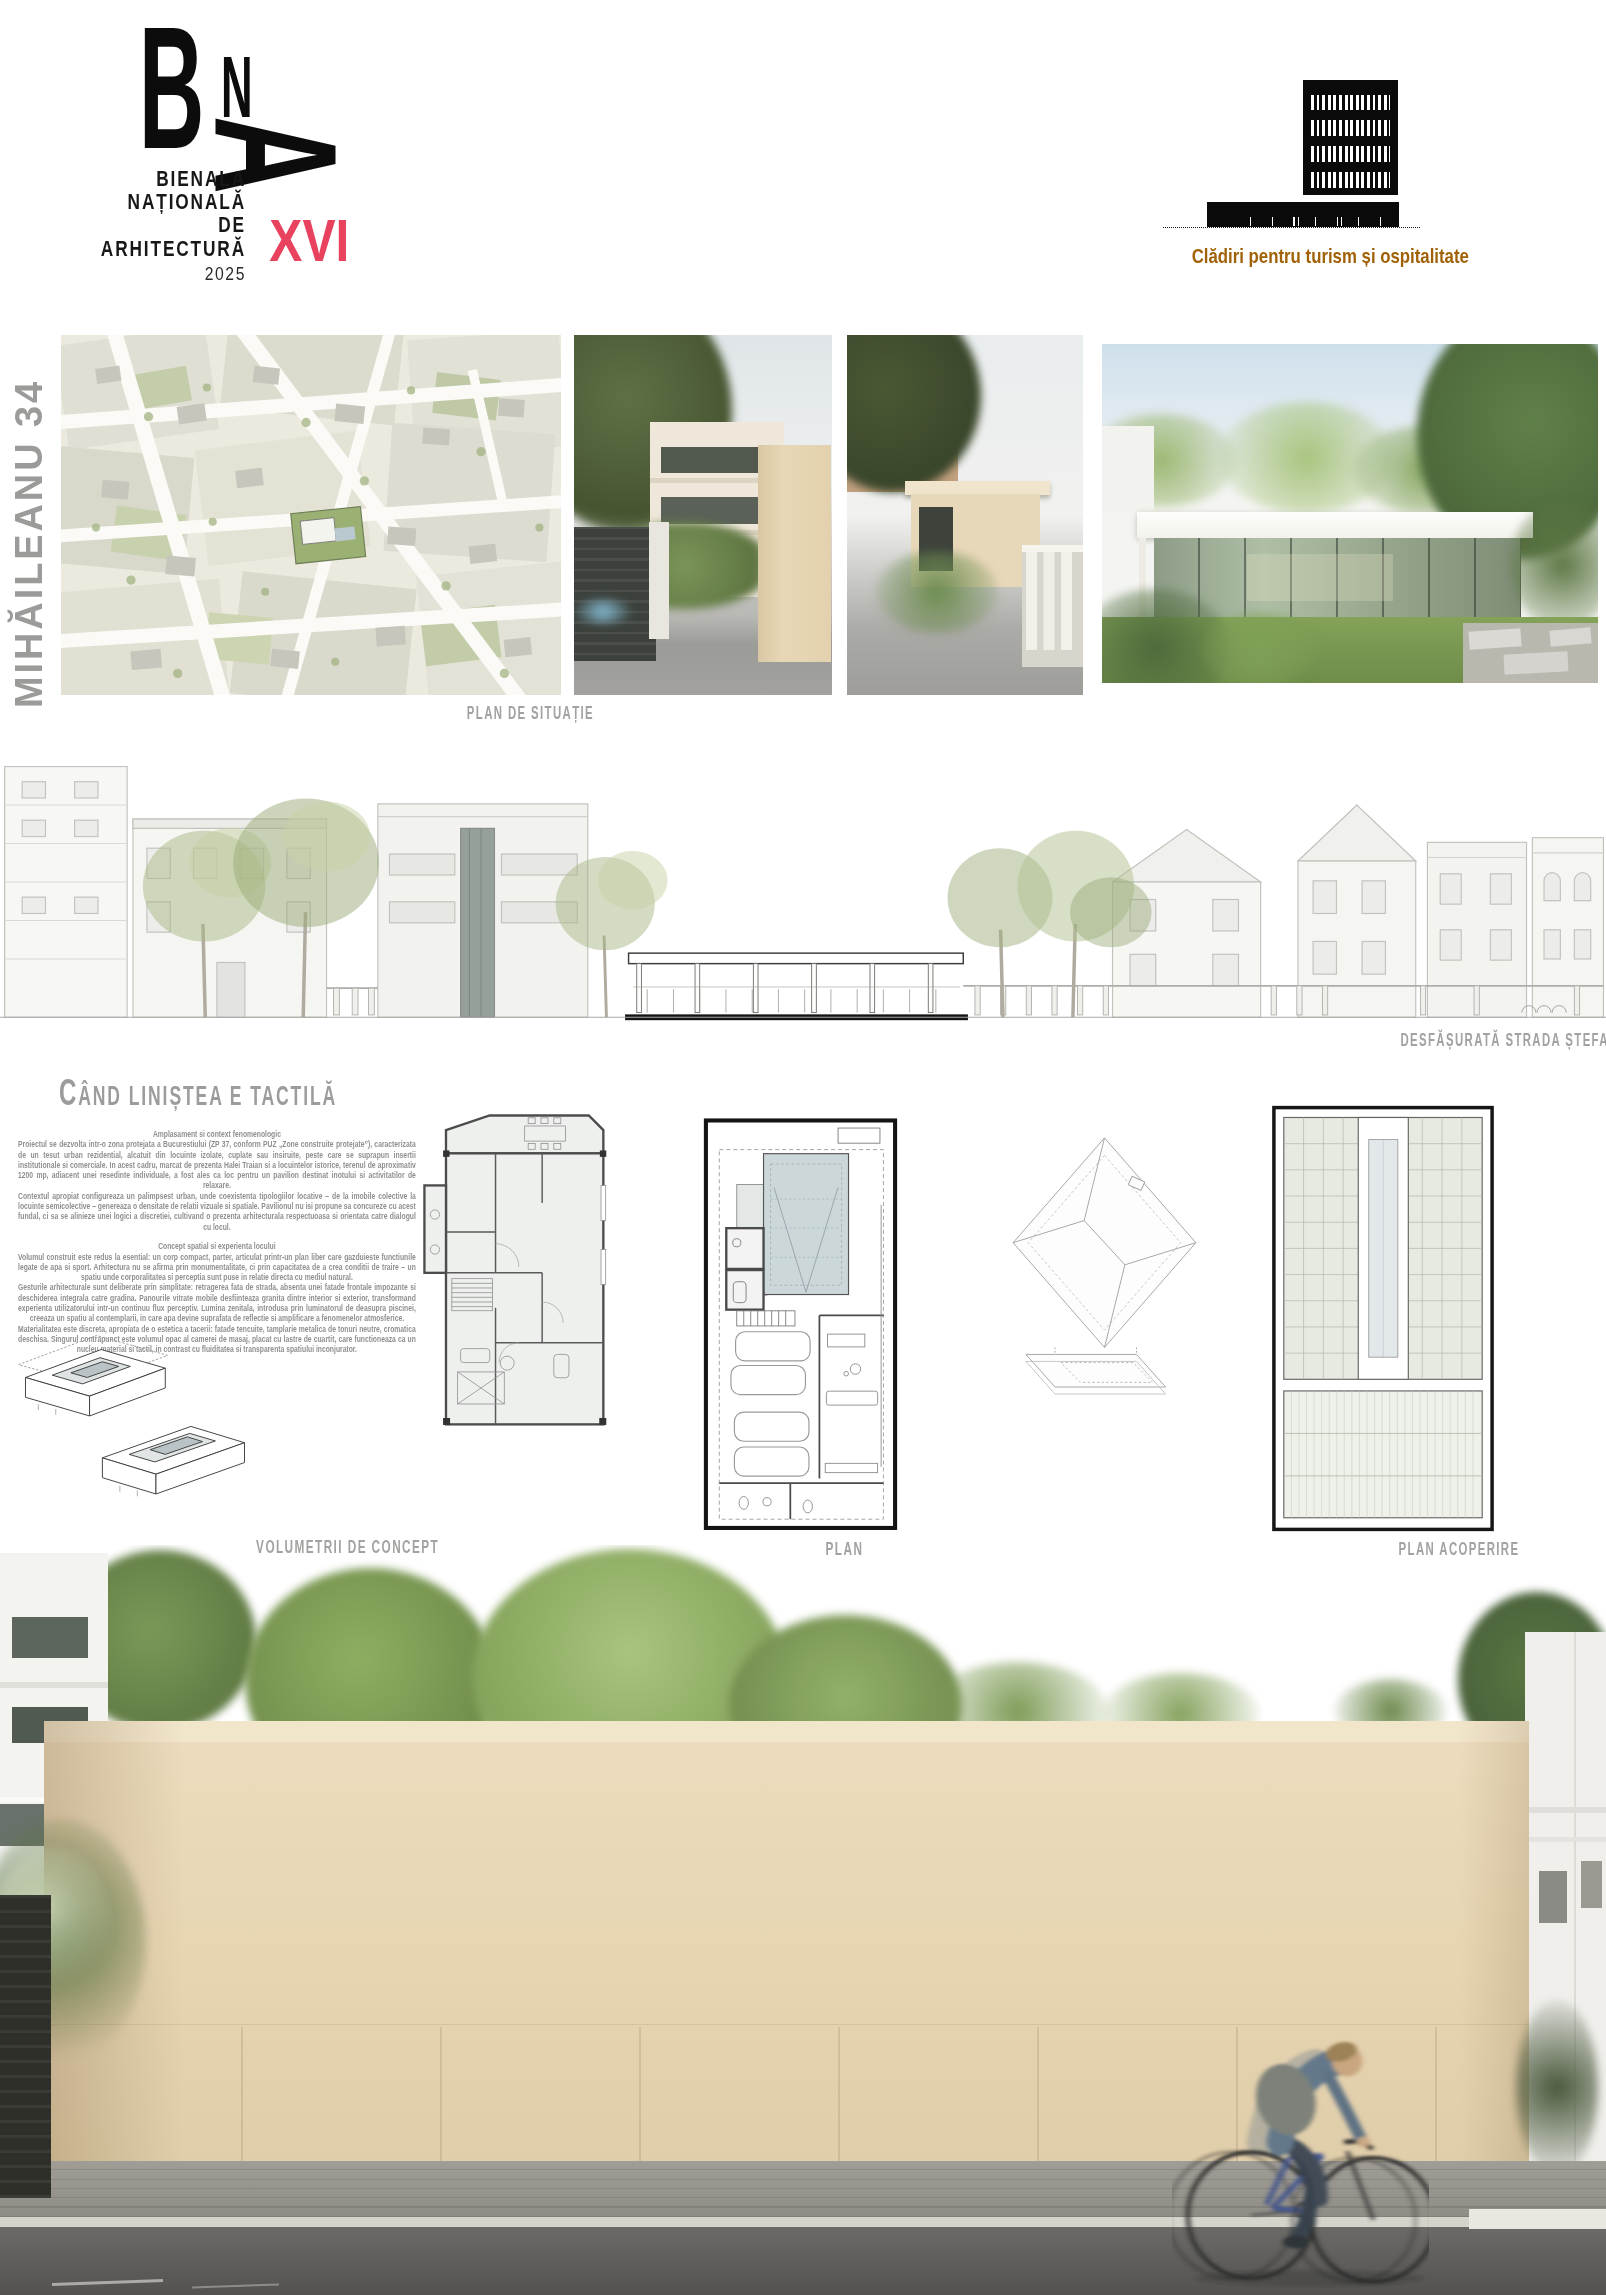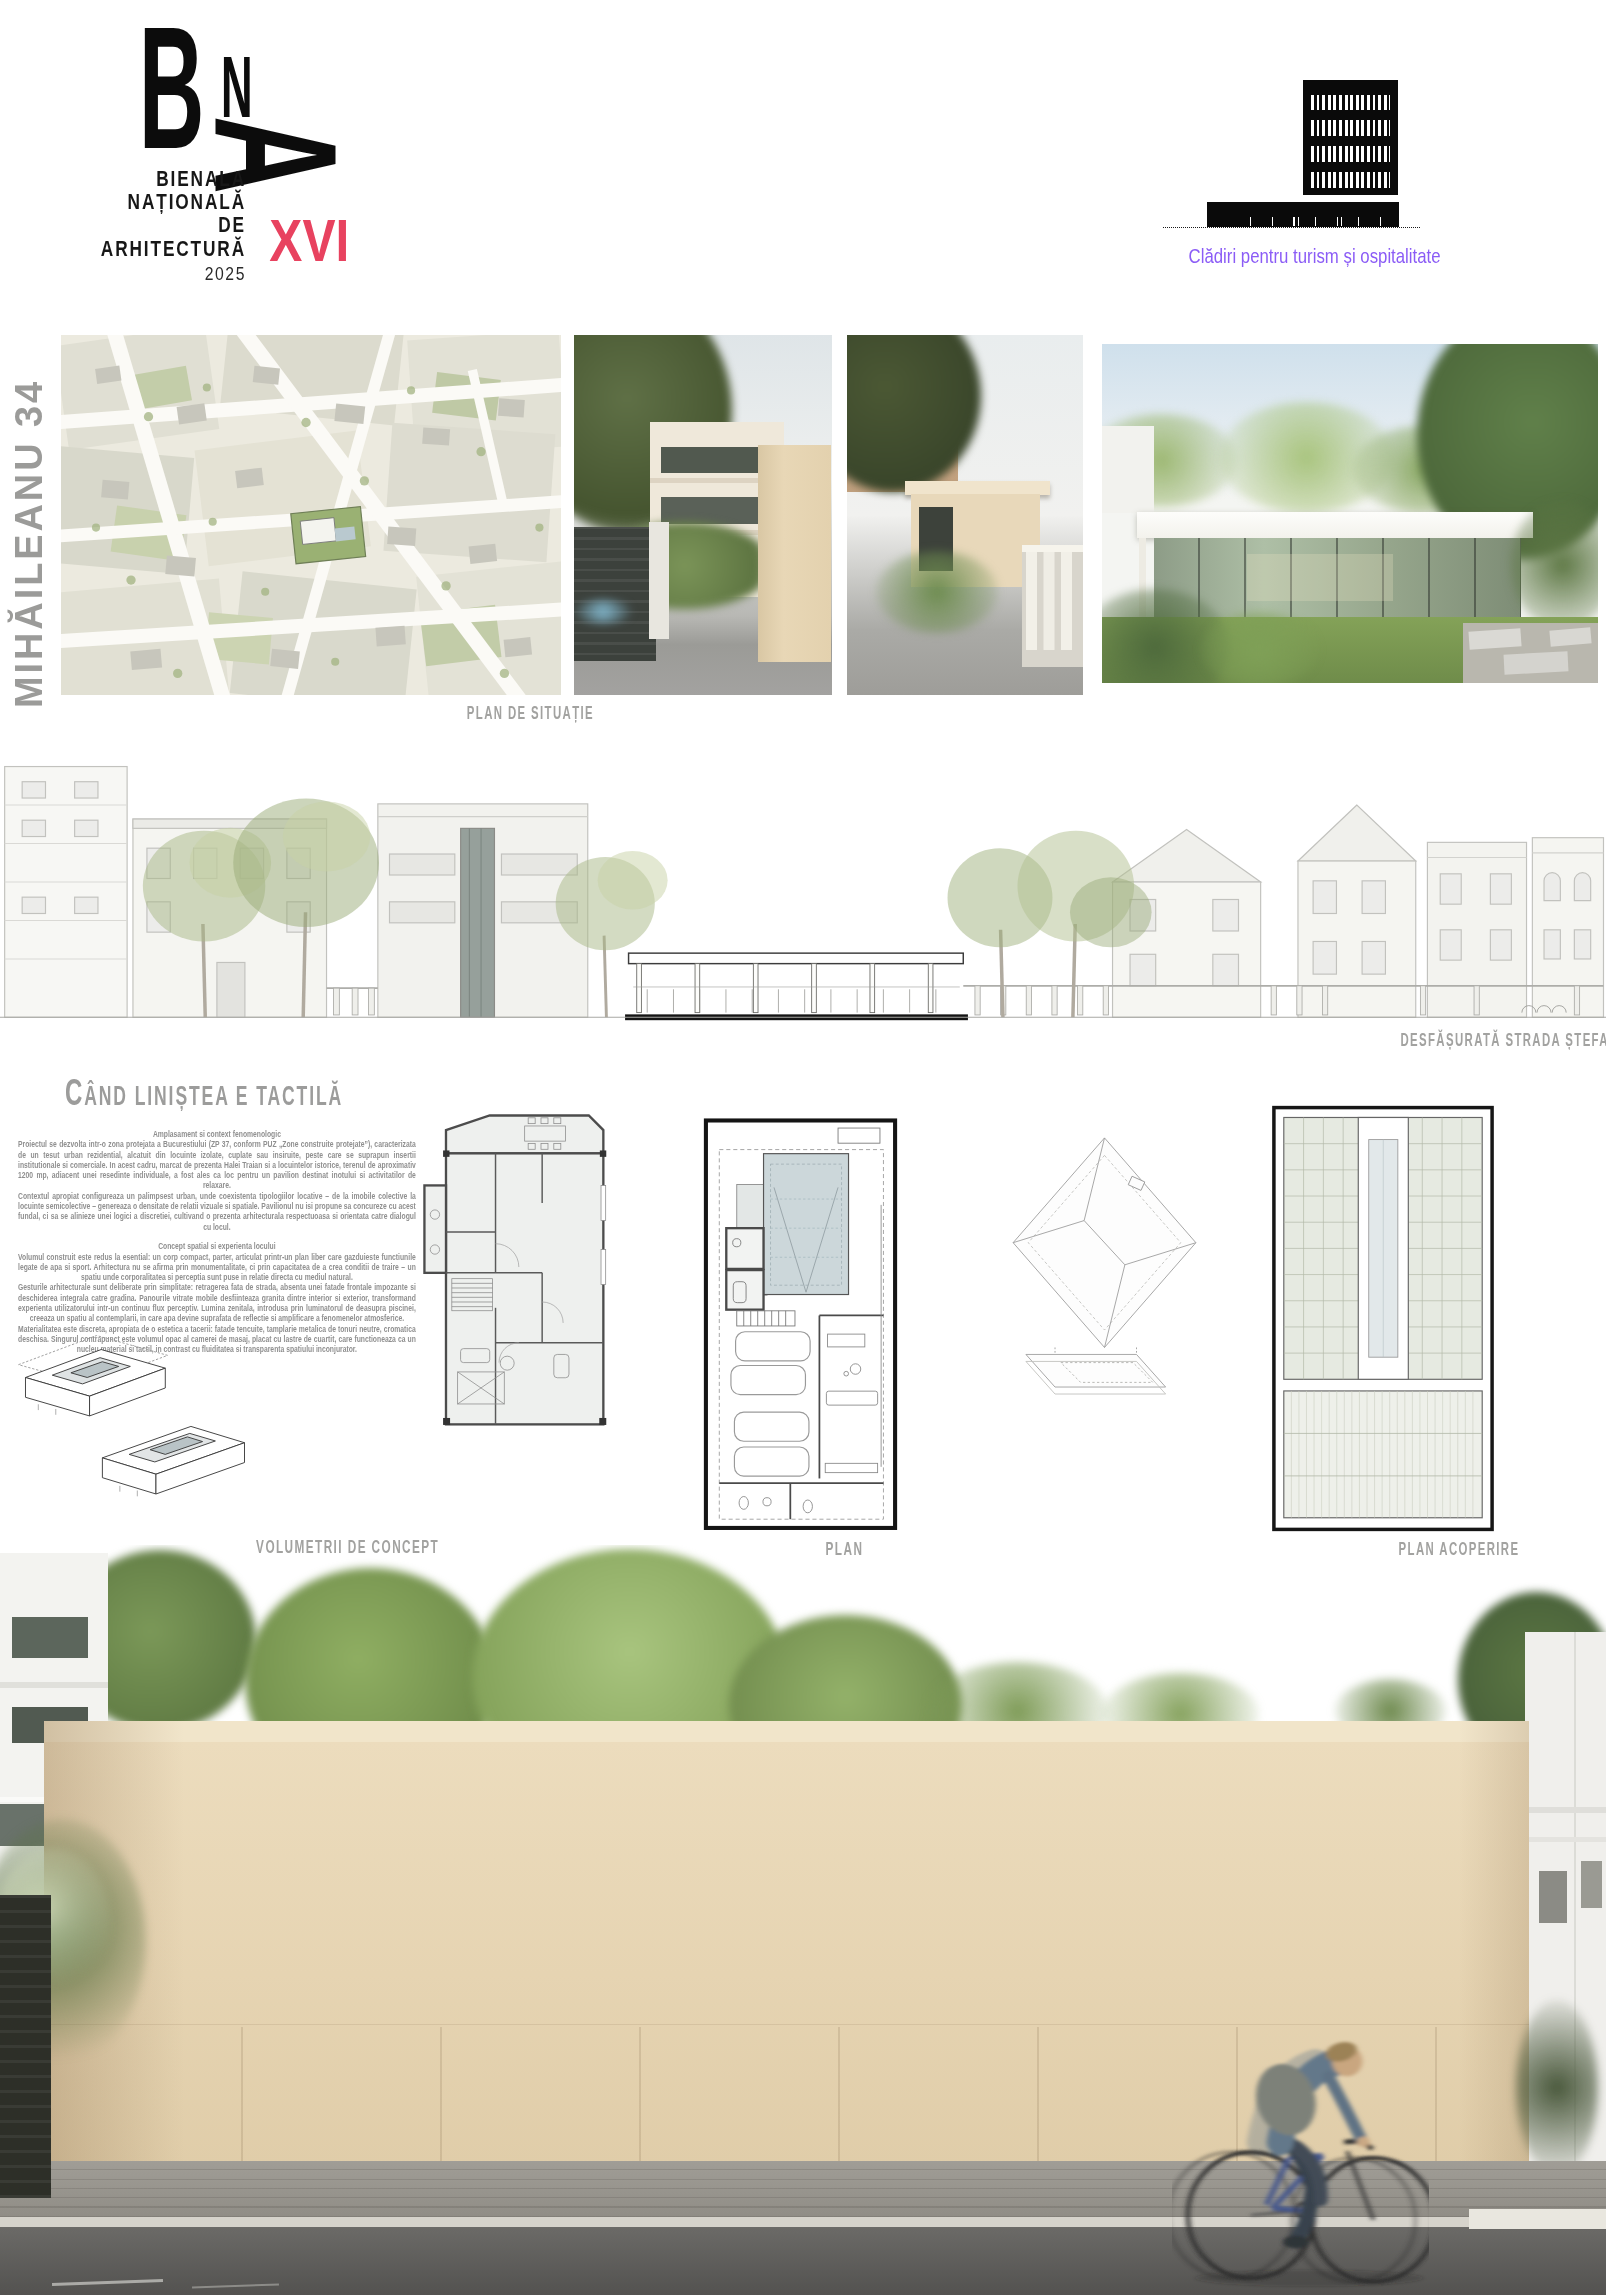--- a/index.html
+++ b/index.html
@@ -4,31 +4,31 @@
 <style>
   html,body{margin:0;padding:0;background:#ffffff;}
   body{width:1607px;height:2295px;position:relative;font-family:"Liberation Sans",sans-serif;}
   #board{position:absolute;left:0;top:0;width:1607px;height:2295px;background:#fff;overflow:hidden;}
   .abs{position:absolute;}
   .cap{font-weight:700;color:#a2a2a0;letter-spacing:2.3px;font-size:19px;white-space:nowrap;}
   .cond-r{display:inline-block;transform:scaleX(0.6);transform-origin:100% 50%;}
   .cond-c{display:inline-block;transform:scaleX(0.62);transform-origin:50% 50%;}
   #vtitle{left:3.5px;top:708px;width:373px;height:50px;transform:rotate(-90deg);transform-origin:0 0;
           font-size:38px;font-weight:700;letter-spacing:2.9px;color:#9b9b99;line-height:50px;white-space:nowrap;}
-  #art-title{left:65px;top:1072px;width:525px;color:#9c9c9b;font-weight:700;}
+  #art-title{left:59px;top:1072px;width:525px;color:#9c9c9b;font-weight:700;}
   #art-title .t{display:block;transform:scaleX(0.65);transform-origin:0 0;font-size:27px;letter-spacing:2.9px;white-space:nowrap;}
   #art-title .t::first-letter{font-size:37px;}
   #article{left:17.5px;top:1129px;width:510px;transform:scaleX(0.78);transform-origin:0 0;
            color:#8f8f8f;font-weight:700;font-size:8.7px;line-height:10.3px;}
   #article p{margin:0;text-align:justify;text-align-last:center;}
   #article .bh{margin:0;text-align:center;}
   #article .gap{height:9.3px;}
   .photo{overflow:hidden;}
   .blob{position:absolute;border-radius:50%;filter:blur(4.1px);}
-  .cat-label{font-weight:400;color:#8b5cf6;font-size:21px;text-align:center;white-space:nowrap;}
+  .cat-label{font-weight:700;color:#a16207;font-size:21px;text-align:center;white-space:nowrap;}
   svg text{font-family:"Liberation Sans",sans-serif;}
 </style>
 </head>
 <body>
 
 <div id="board">
 
   <svg class="abs" style="left:50px;top:0px" width="315" height="292" viewBox="0 0 540 500">
     <g fill="#0c0c0c">
       <text transform="translate(152,253) scale(0.52,1)" font-size="300" font-weight="bold">B</text>

